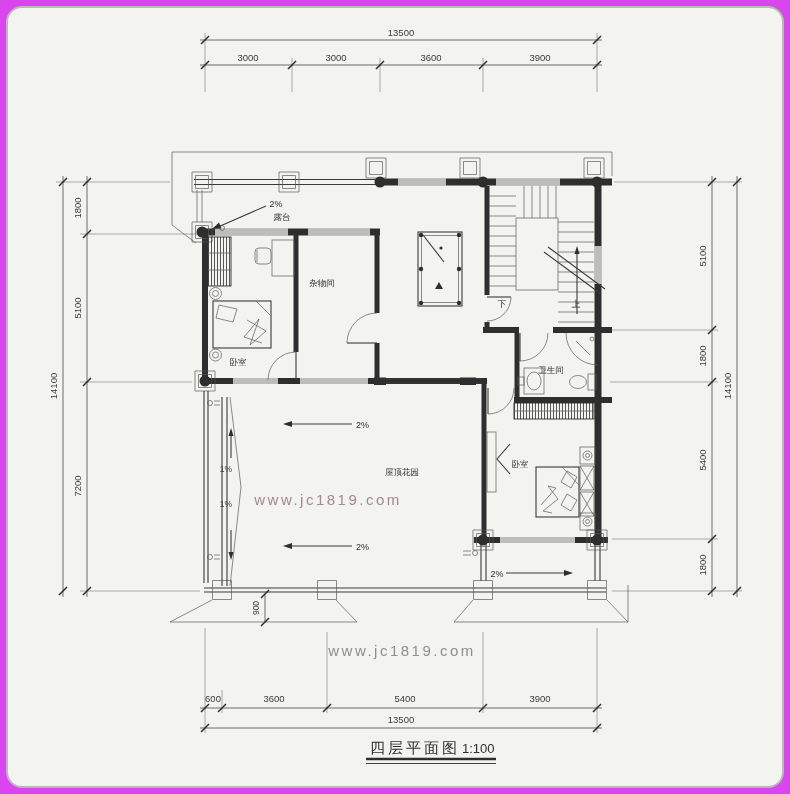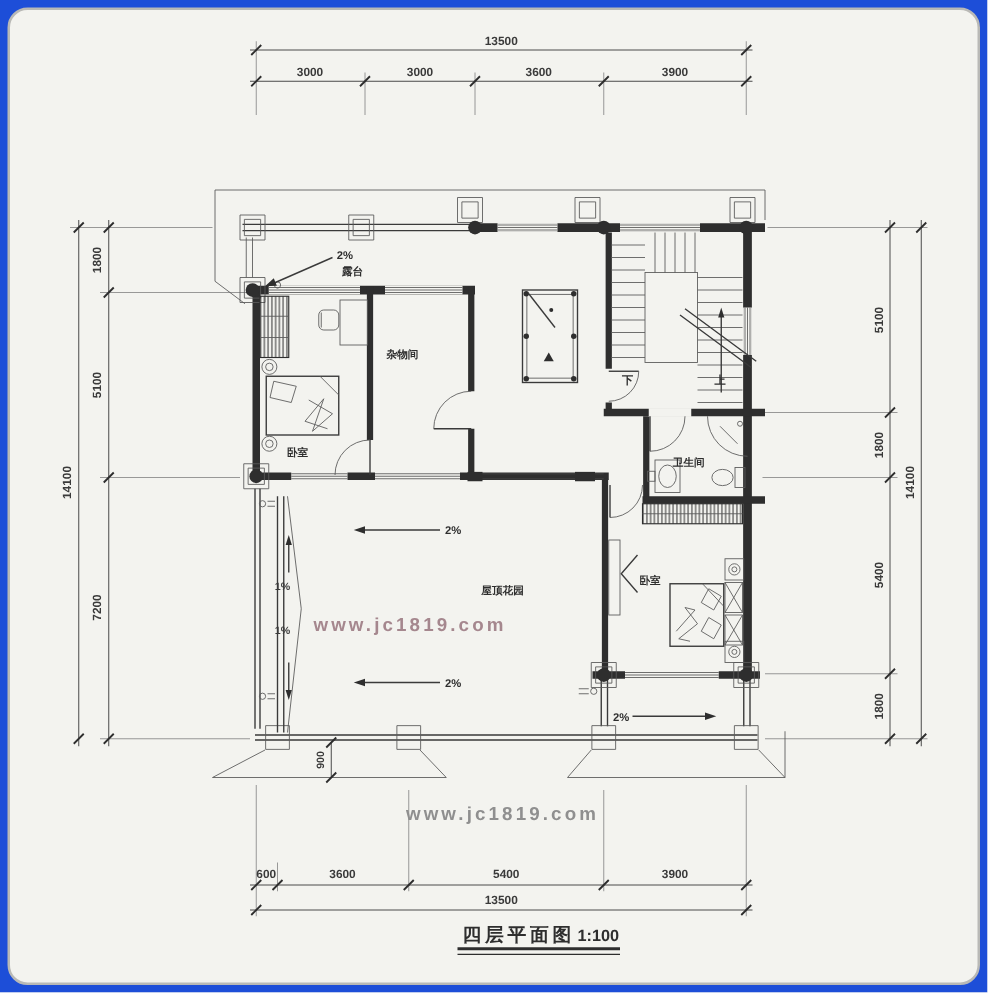--- a/index.html
+++ b/index.html
@@ -1,16 +1,16 @@
 <!DOCTYPE html>
 <html><head>
 <meta charset="utf-8">
 <style>
   html,body{margin:0;padding:0;background:#fcfcfa;}
-  .stage{position:relative;width:790px;height:794px;background:#1d4ed8;overflow:hidden;font-weight:bold;}
+  .stage{position:relative;width:790px;height:794px;background:#d946ef;overflow:hidden;}
   .panel{position:absolute;left:6px;top:6px;right:6px;bottom:6px;background:#f3f3ef;
          border:2px solid #b9b9b6;border-radius:16px;}
   svg{position:absolute;left:0;top:0;}
   svg text{font-family:"Liberation Sans","DejaVu Sans",sans-serif;fill:#3a3a3a;}
   .t{font-size:9.5px;}
   .ts{font-size:8.5px;}
   .lbl{font-size:8.5px;fill:#2e2e2e;}
   .lbl2{font-size:9px;fill:#2e2e2e;}
   .thin{stroke:#5a5a5a;stroke-width:0.7;fill:none;}
   .med{stroke:#3a3a3a;stroke-width:1.1;fill:none;}

